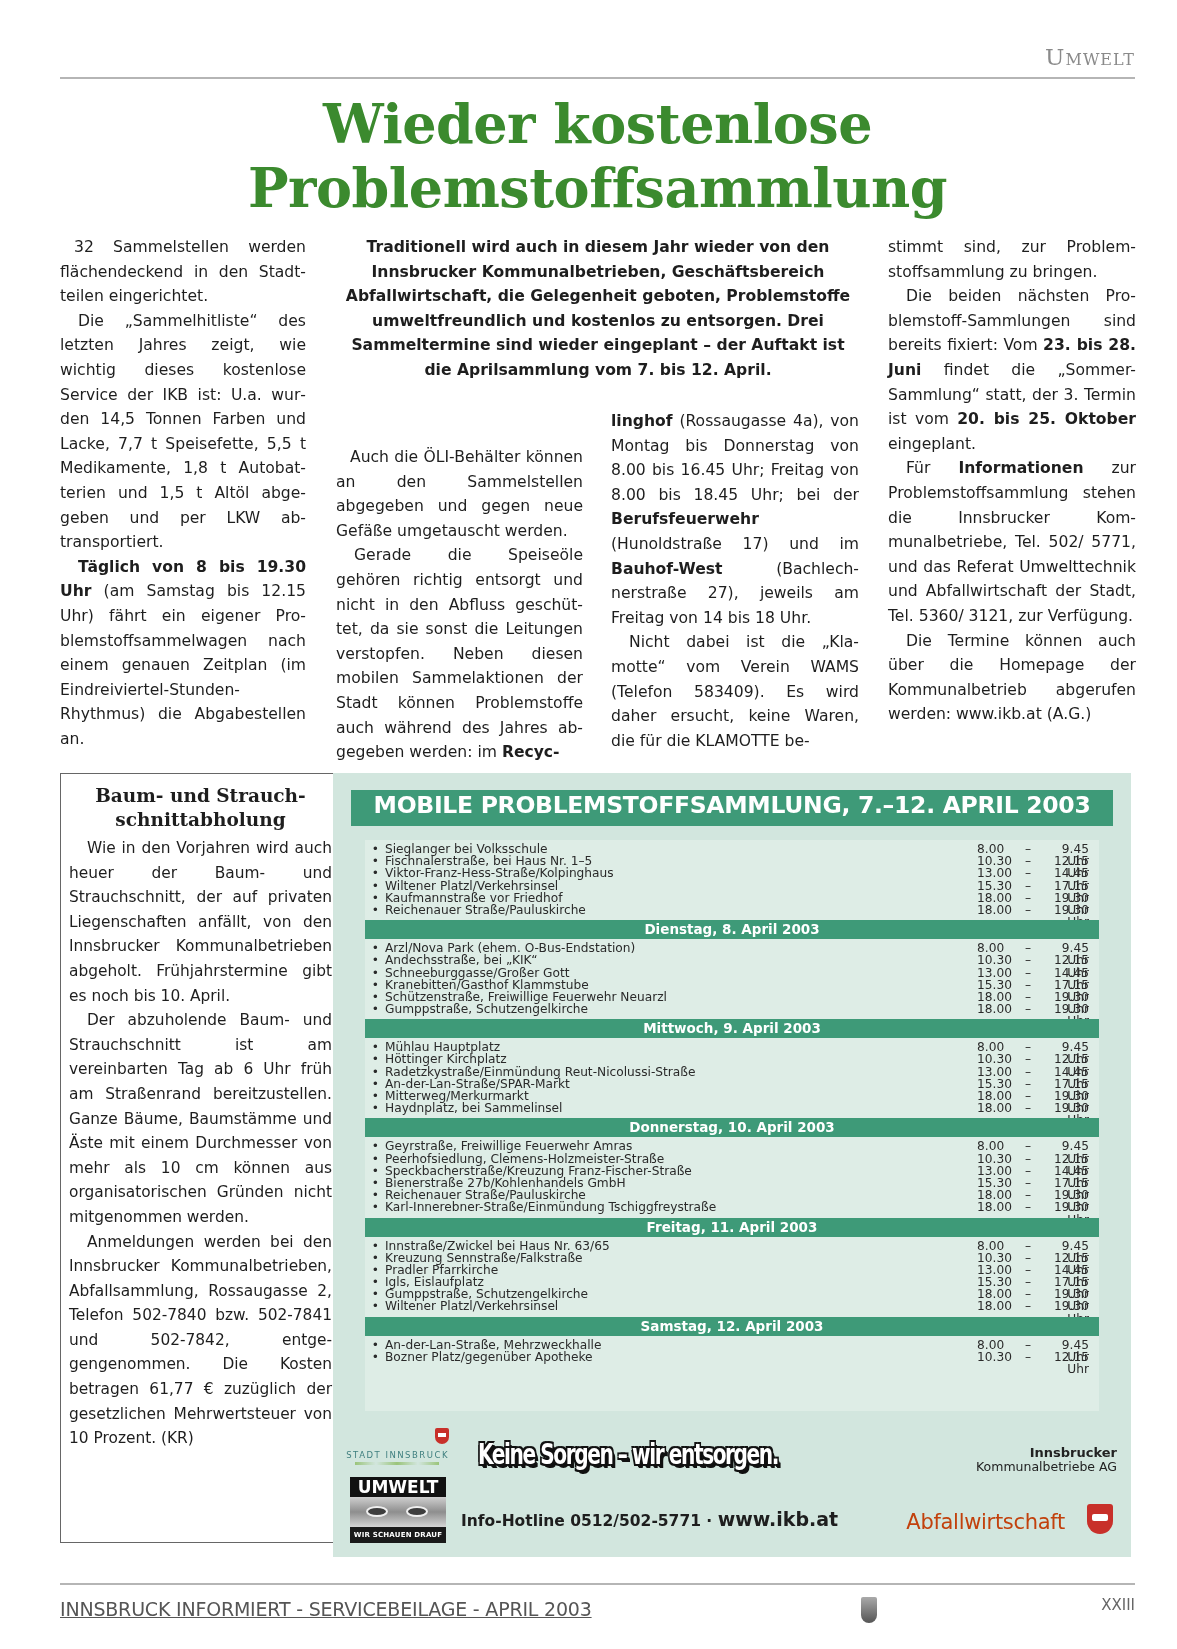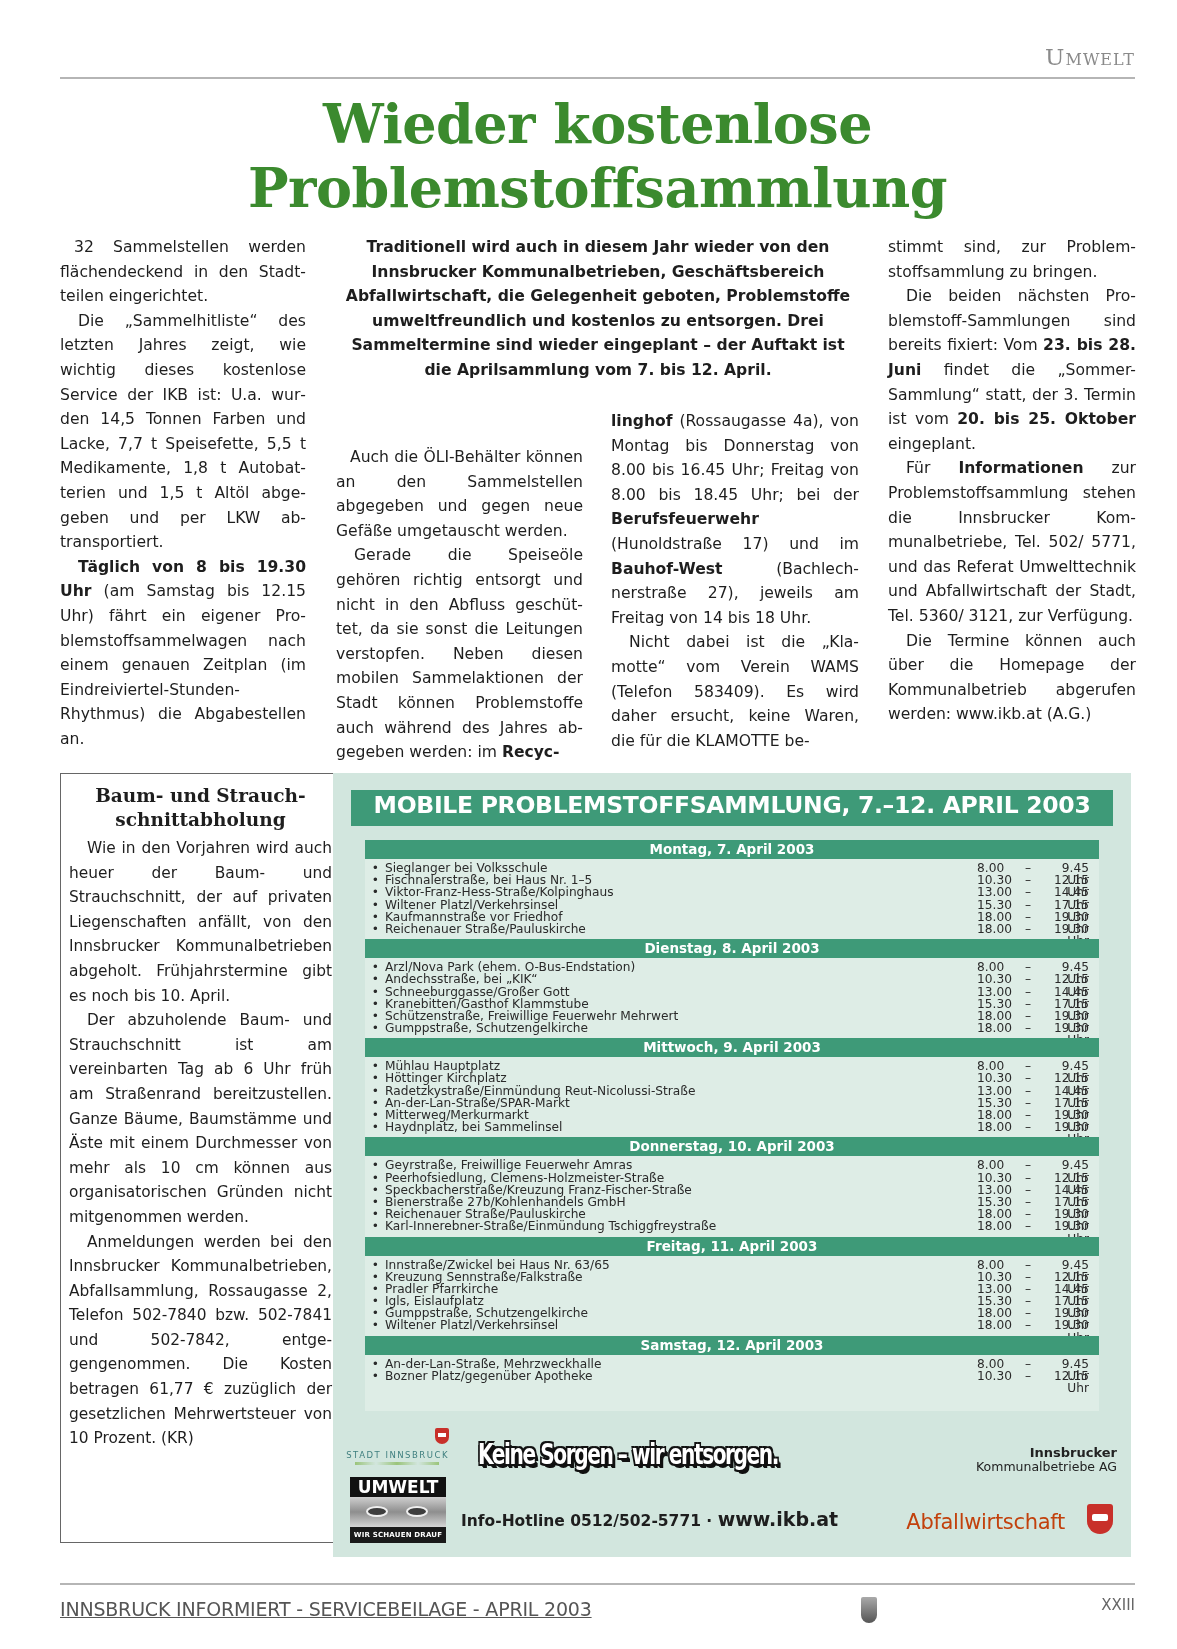--- a/index.html
+++ b/index.html
@@ -105,21 +105,20 @@
   <h2>Baum- und Strauch­schnittabholung</h2>
   <p>Wie in den Vorjahren wird auch heuer der Baum- und Strauchschnitt, der auf privaten Liegenschaften an­fällt, von den Innsbrucker Kommunalbetrieben abge­holt. Frühjahrstermine gibt es noch bis 10. April.</p>
   <p>Der abzuholende Baum- und Strauchschnitt ist am vereinbarten Tag ab 6 Uhr früh am Straßenrand bereit­zustellen. Ganze Bäume, Baumstämme und Äste mit einem Durchmesser von mehr als 10 cm können aus organisatorischen Gründen nicht mitgenommen werden.</p>
   <p>Anmeldungen werden bei den Innsbrucker Kommu­nalbetrieben, Abfallsamm­lung, Rossaugasse 2, Tele­fon 502-7840 bzw. 502-7841 und 502-7842, entge­gengenommen. Die Kosten betragen 61,77 € zuzüglich der gesetzlichen Mehrwert­steuer von 10 Prozent. (KR)</p>
 </div>
 
 <div class="poster">
   <div class="poster-title">MOBILE PROBLEMSTOFFSAMMLUNG, 7.–12. APRIL 2003</div>
   <div class="schedule" id="schedule">
       <div class="day">
-        <div class="day-head">Montag, 7. April 2003</div>
         <div class="day-body">
           <div class="stop">
             <span class="bullet">•</span>
             <span class="name">Sieglanger bei Volksschule</span>
             <span class="from">8.00</span>
             <span class="dash">–</span>
             <span class="to">9.45 Uhr</span>
           </div>
           <div class="stop">
             <span class="bullet">•</span>
@@ -184,21 +183,21 @@
           </div>
           <div class="stop">
             <span class="bullet">•</span>
             <span class="name">Kranebitten/Gasthof Klammstube</span>
             <span class="from">15.30</span>
             <span class="dash">–</span>
             <span class="to">17.15 Uhr</span>
           </div>
           <div class="stop">
             <span class="bullet">•</span>
-            <span class="name">Schützenstraße, Freiwillige Feuerwehr Mehrwert</span>
+            <span class="name">Schützenstraße, Freiwillige Feuerwehr Neuarzl</span>
             <span class="from">18.00</span>
             <span class="dash">–</span>
             <span class="to">19.30 Uhr</span>
           </div>
           <div class="stop">
             <span class="bullet">•</span>
             <span class="name">Gumppstraße, Schutzengelkirche</span>
             <span class="from">18.00</span>
             <span class="dash">–</span>
             <span class="to">19.30 Uhr</span>

